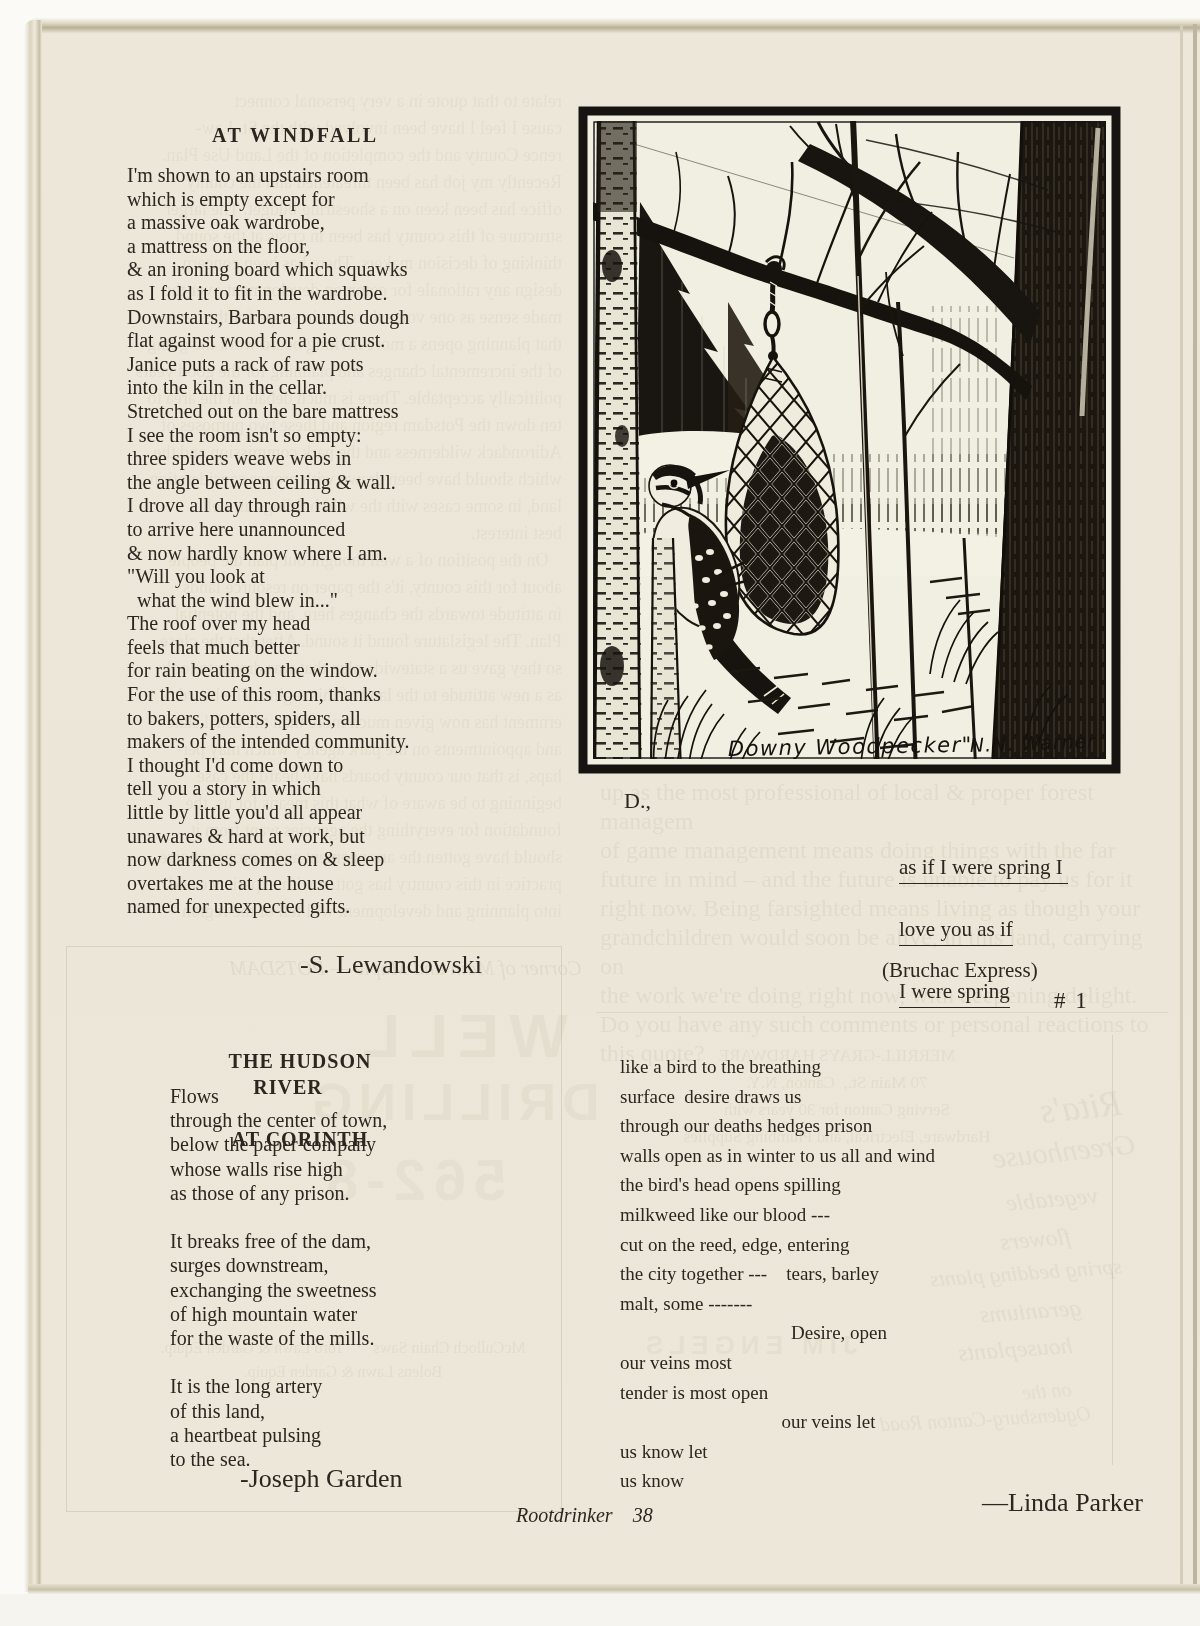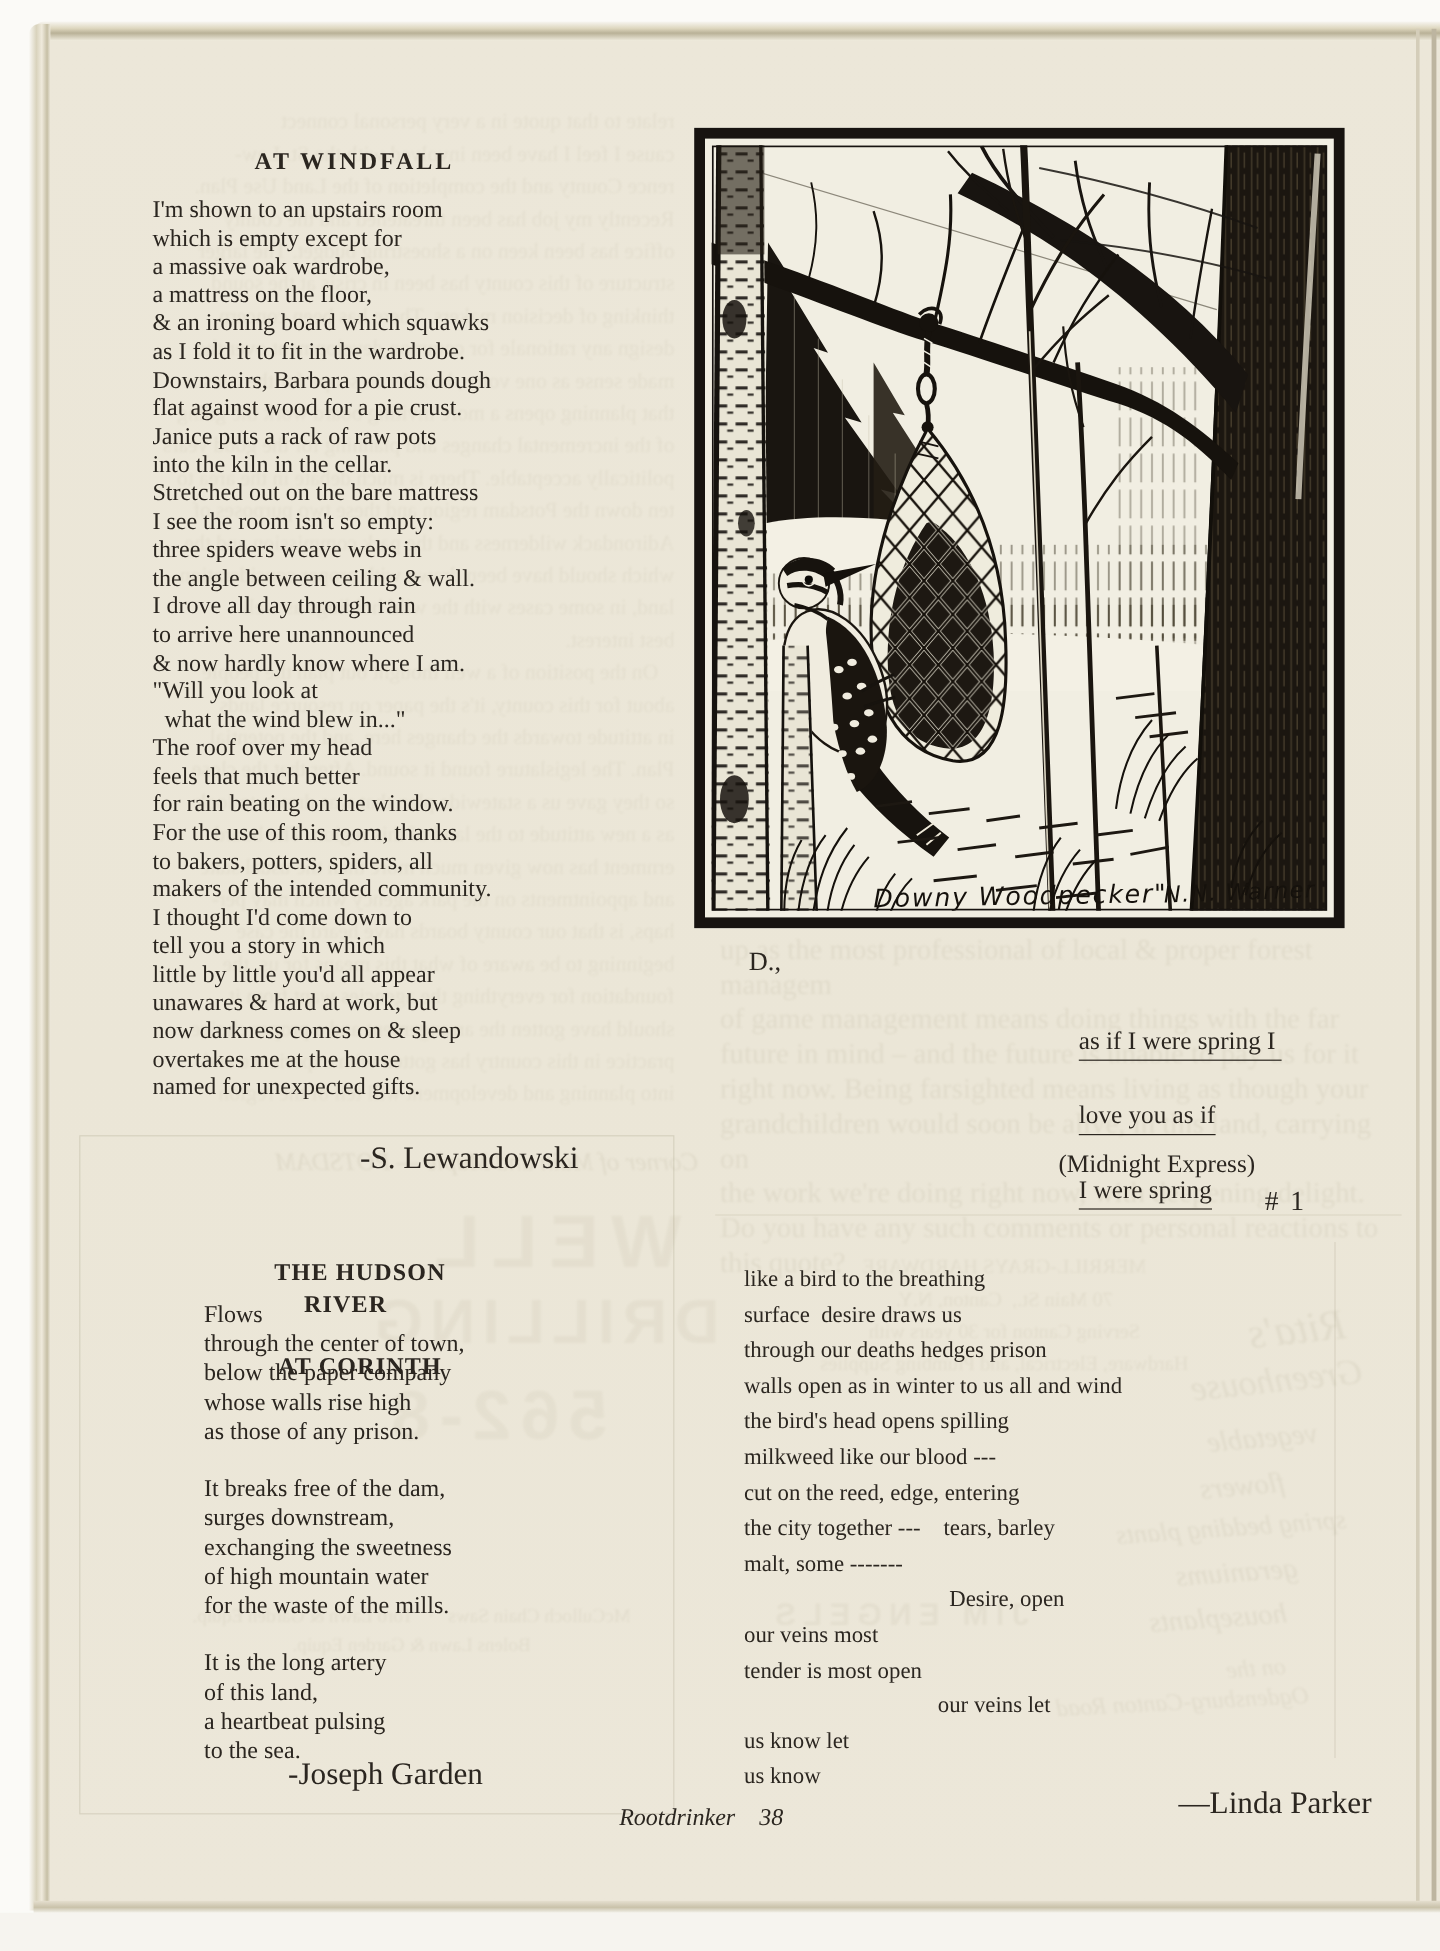--- a/index.html
+++ b/index.html
@@ -190,21 +190,21 @@
   </div>
 
   <div class="t" style="left:624px;top:788px;font-size:22px;">D.,</div>
 
   <div class="t underlined-block" style="left:878px;top:822px;">
     <span class="ul">as if I were spring I </span><br>
     <span class="ul">love you as if</span><br>
     <span class="ul">I were spring</span>
   </div>
 
-  <div class="t" style="left:882px;top:958px;font-size:21px;">(Midnight Express)</div>
+  <div class="t" style="left:882px;top:958px;font-size:21px;">(Bruchac Express)</div>
 
   <div class="t" style="left:1054px;top:988px;font-size:23px;letter-spacing:2px;"># 1</div>
 
   <div class="t rt-poem" style="left:620px;top:1052px;">like a bird to the breathing
 surface  desire draws us
 through our deaths hedges prison
 walls open as in winter to us all and wind
 the bird's head opens spilling
 milkweed like our blood ---
 cut on the reed, edge, entering

